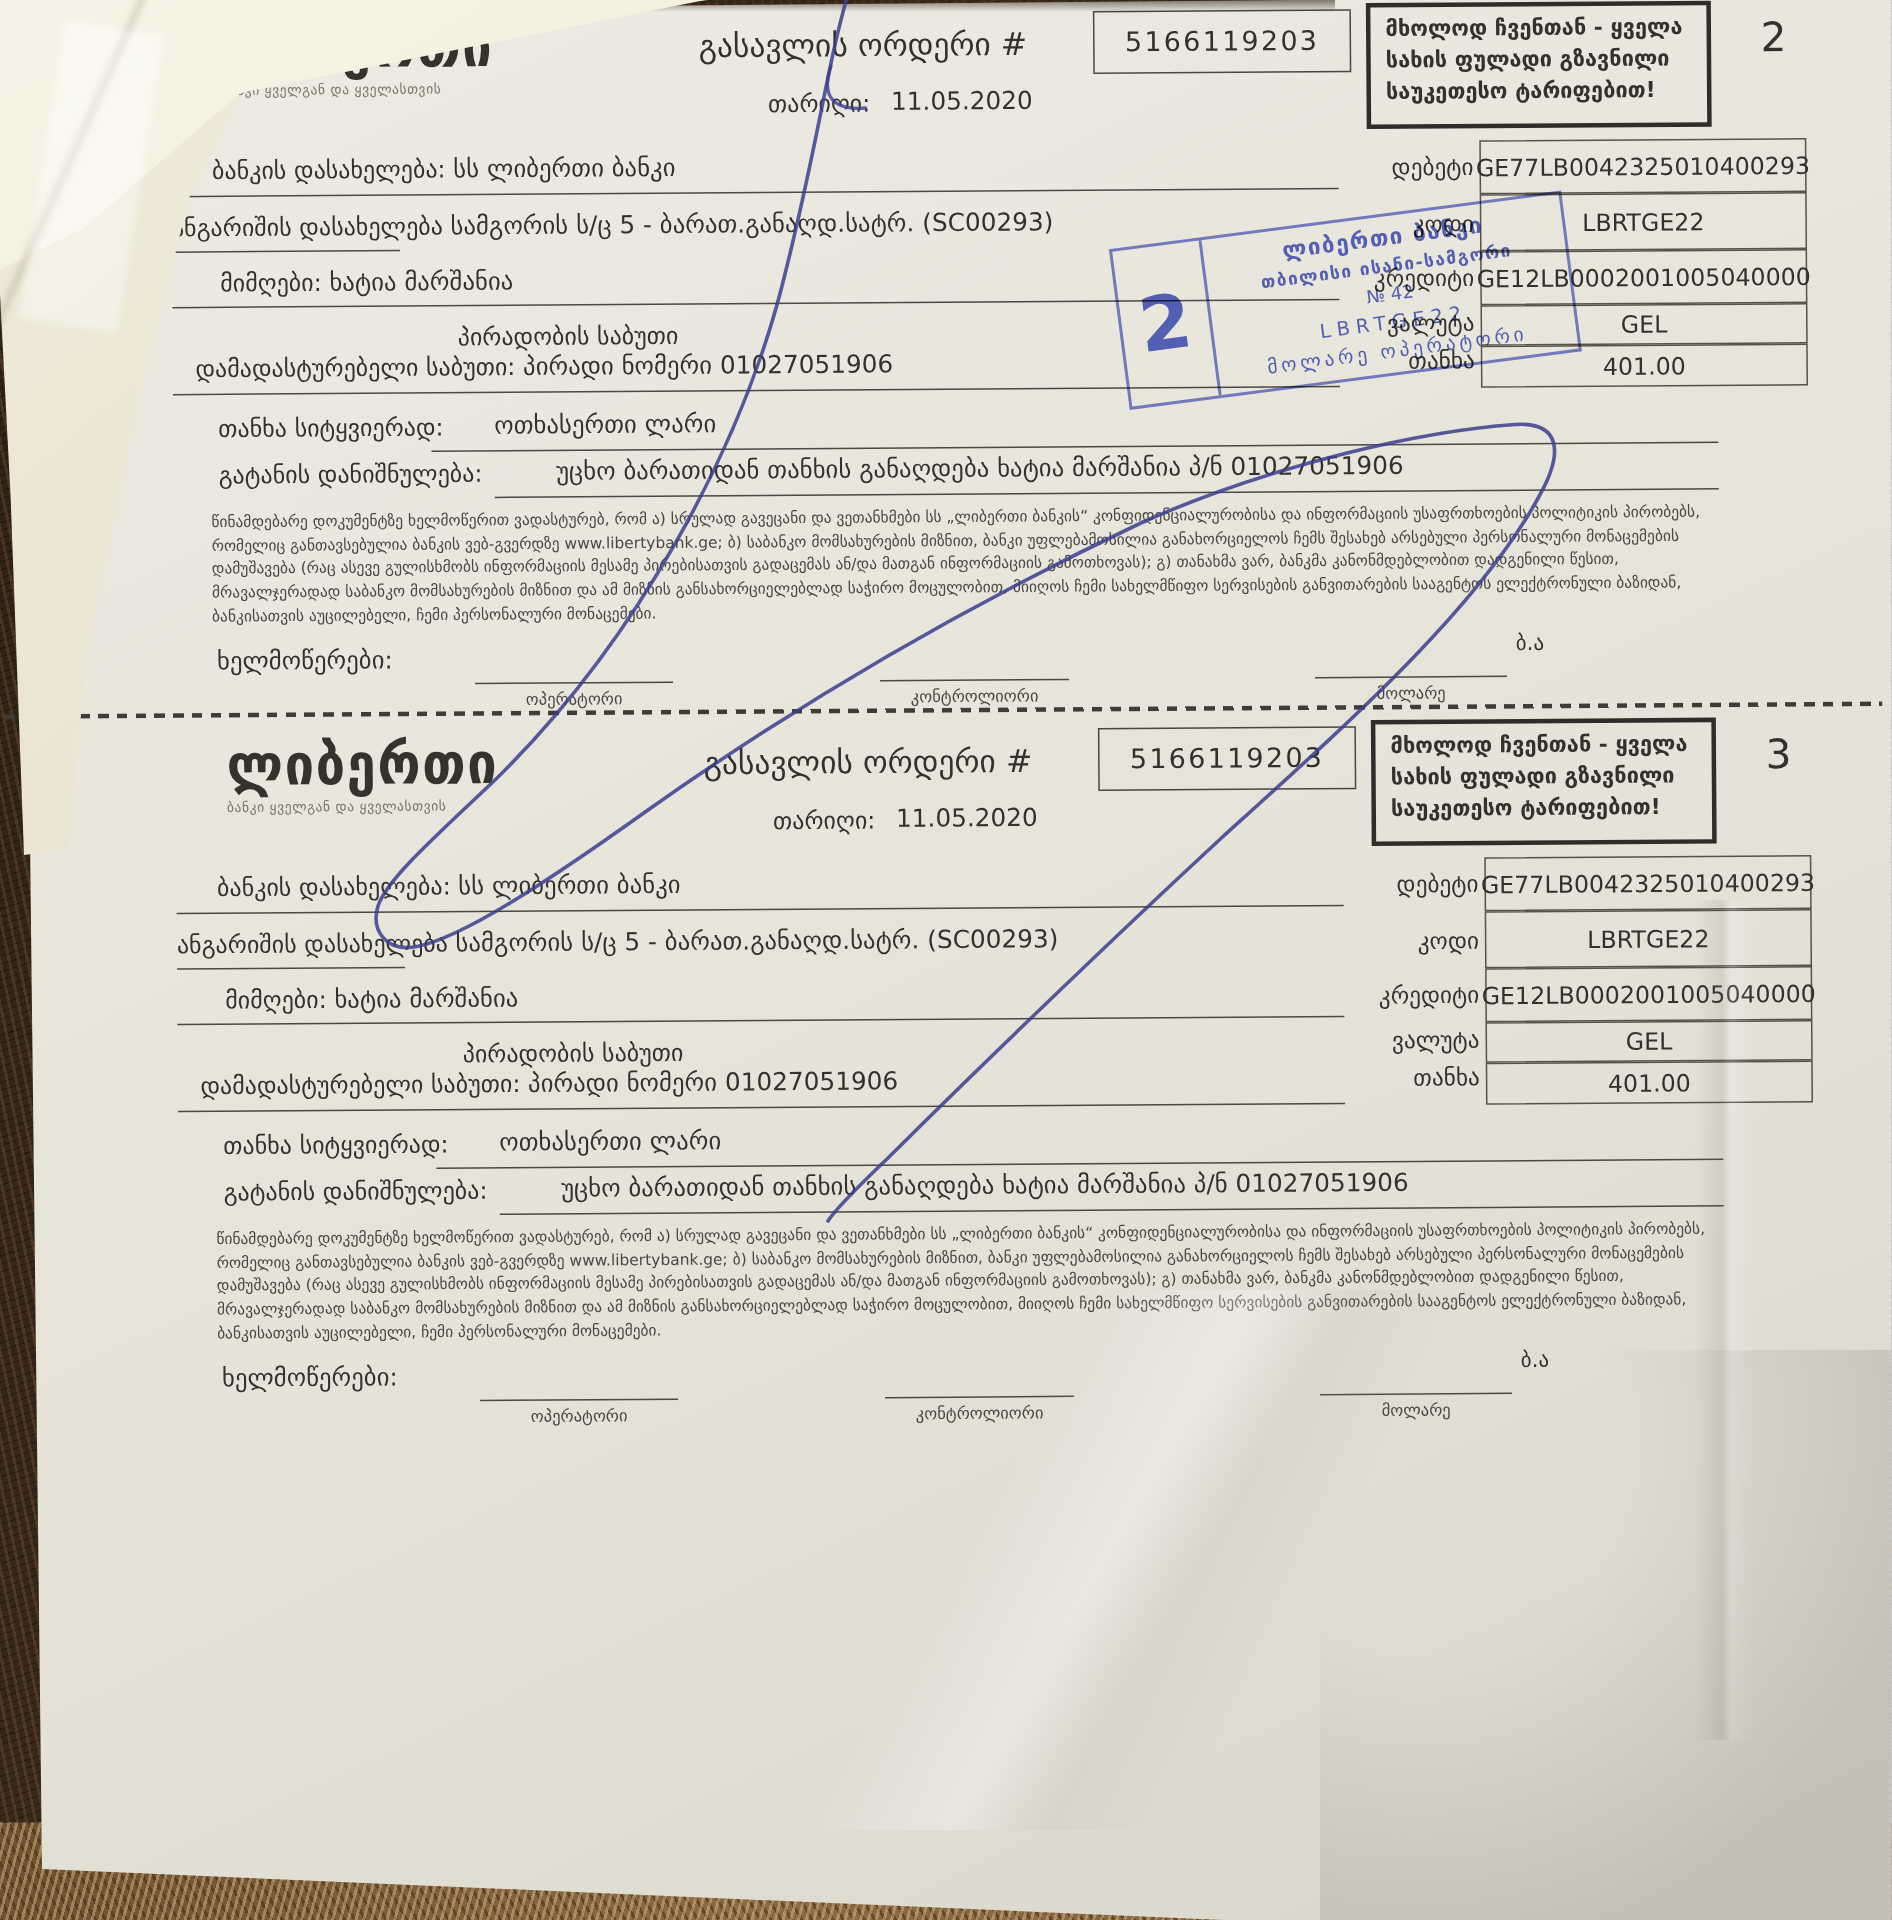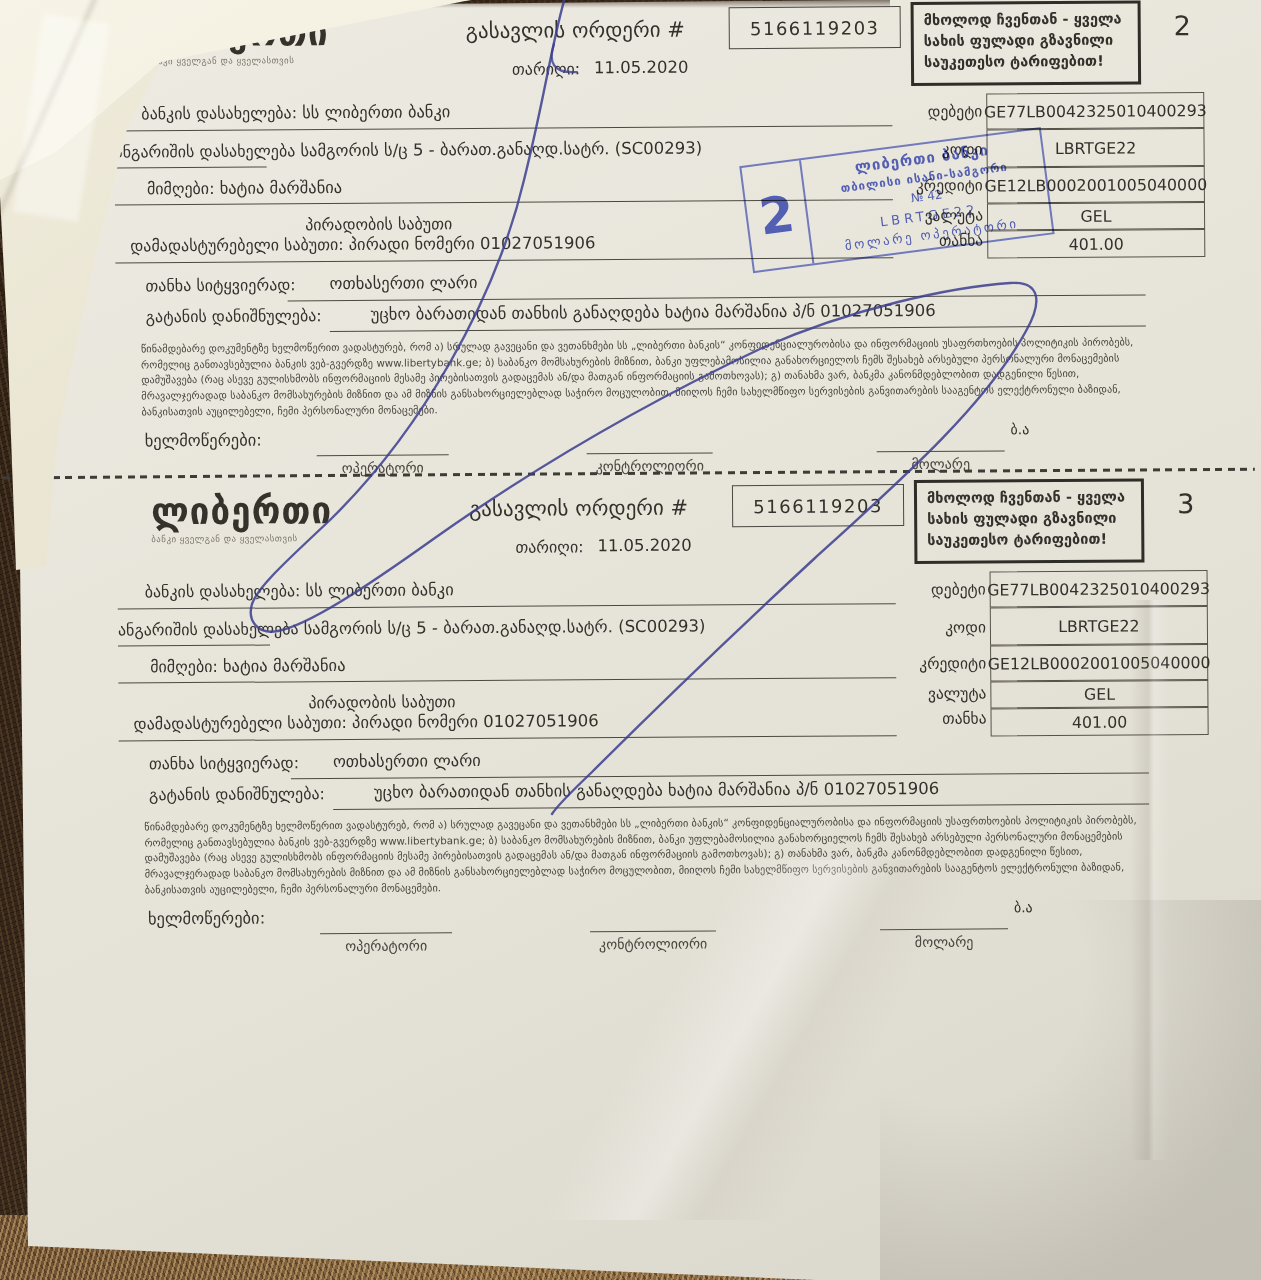--- a/index.html
+++ b/index.html
@@ -43,21 +43,21 @@
   .logo-name{font-size:35px;font-weight:bold;color:#35322b;letter-spacing:1px;transform:scaleY(1.08);}
   .logo-tag{font-size:9px;color:#7c766a;letter-spacing:.4px;margin-top:3px;}
   .title{font-size:21px;}
   .order-box{left:733px;top:6px;width:170px;height:40px;border:1.6px solid #4a4741;display:flex;align-items:center;justify-content:center;font-size:18px;letter-spacing:1.5px;}
   .promo-box{left:915px;top:2px;width:230px;height:84px;border:3px solid #2f2d28;padding:5px 10px;box-sizing:border-box;font-size:14.5px;font-weight:bold;line-height:21px;white-space:normal;}
   .page-num{left:1178px;top:12px;font-size:27px;}
   .lbl{font-size:16px;} .val{font-size:16.5px;}
   .uline{position:absolute;border-top:1.7px solid #4c4942;}
   .fineprint{left:143px;top:336px;width:1014px;font-size:10.3px;line-height:15.7px;color:#4a4741;white-space:normal;}
   .sig-line{position:absolute;border-top:1.6px solid #4c4942;}
-  .sig-role{position:absolute;font-size:14px;color:#4a4741;text-align:center;}
+  .sig-role{position:absolute;font-size:11px;color:#4a4741;text-align:center;}
   .dashes{position:absolute;left:4px;top:470px;width:1252px;height:2.6px;
     background:repeating-linear-gradient(90deg,#3e3c36 0 7px,rgba(0,0,0,0) 7px 12.5px);}
   
   .rt-label{position:absolute;left:828px;width:158px;text-align:right;font-size:15.5px;}
   .rt-box{position:absolute;left:990px;width:216px;border:1.3px solid #57534b;text-align:center;font-size:15.8px;display:flex;align-items:center;justify-content:center;}
   
   .stamp{position:absolute;left:748px;top:146px;width:300px;height:104px;transform:rotate(-7deg);
     color:rgba(55,70,172,.85);border:2.5px solid rgba(60,75,175,.7);display:flex;mix-blend-mode:multiply;}
   .stamp-num{width:58px;border-right:2.5px solid rgba(60,75,175,.7);display:flex;align-items:center;justify-content:center;font-size:50px;font-weight:bold;}
   .stamp-body{flex:1;display:flex;flex-direction:column;align-items:center;justify-content:center;line-height:19px;}

